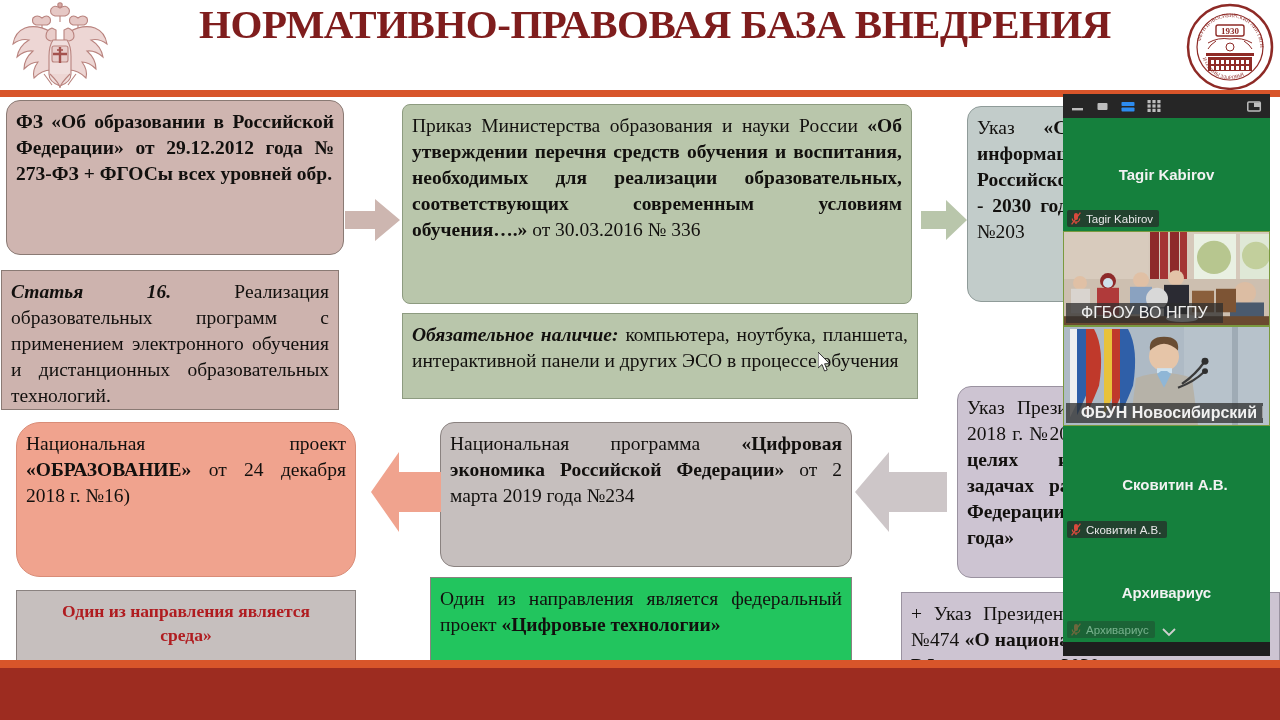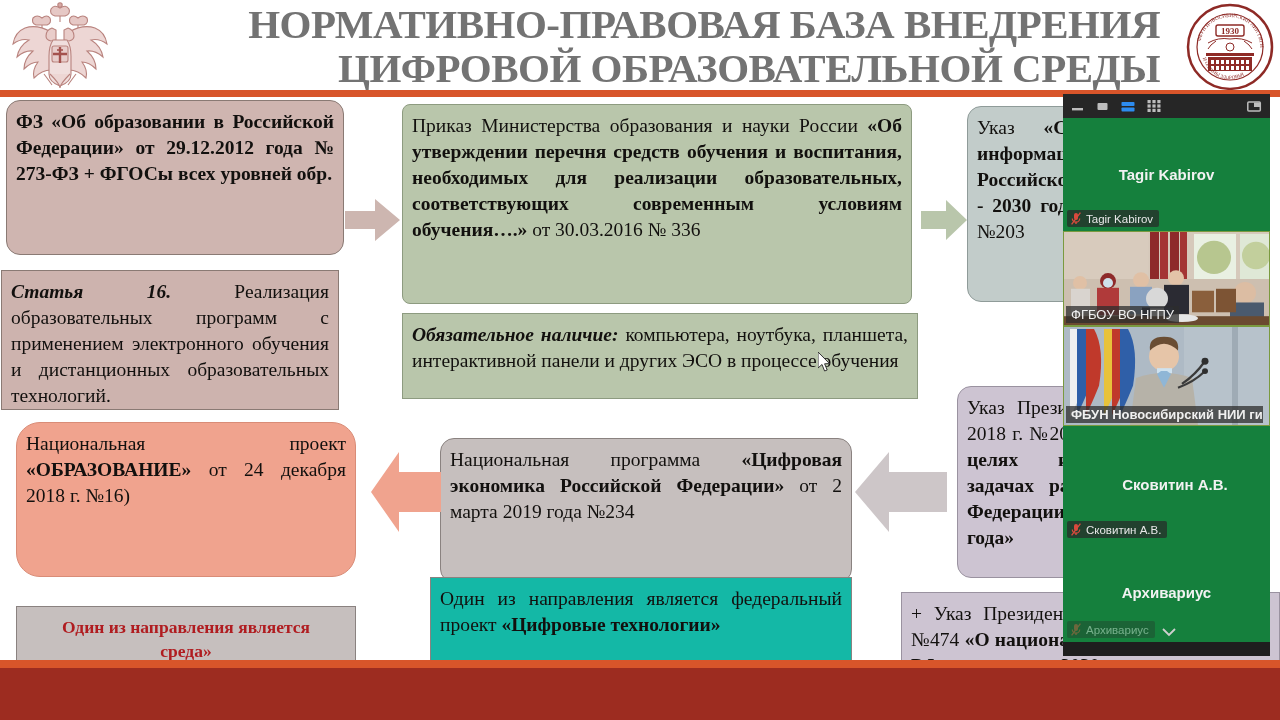--- a/index.html
+++ b/index.html
@@ -16,22 +16,22 @@
     overflow: hidden;
   }
 
   
   .header-rule {
     position: absolute; left: 0; top: 90px; width: 1280px; height: 7px;
     background: #d8552a;
   }
   .slide-title {
     position: absolute; left: 150px; top: 2px; width: 1010px;
-    text-align: right;
-    color: #737373;
+    text-align: center;
+    color: #7f1d1d;
     font-family: "Liberation Serif", serif;
     font-weight: bold;
     font-size: 41px;
     line-height: 44px;
     letter-spacing: -0.5px;
   }
   .emblem {
     position: absolute; left: 6px; top: 2px; width: 108px; height: 88px;
   }
   .uni-logo {
@@ -58,22 +58,22 @@
   .c-mauve2  { background: #cdb3ae; border: 1px solid #8a7a74; }
   
   .c-green   { background: #b9c6ab; border: 1px solid #8d9b80; }
   
   .c-bluegray{ background: #c2ccca; border: 1px solid #8f9b99; }
   
   .c-lav     { background: #cdc4d2; border: 1px solid #9a92a0; }
   
   .c-salmon  { background: #f0a38e; border: 1px solid #d98c77; }
   
-  .c-gray    { background: #c6bfbe; border: 1px solid #8a8280; margin-top: 16px; }
-  .c-graylt  { background: #14b8a6; border: 1px solid #8a8280; }
+  .c-gray    { background: #c6bfbe; border: 1px solid #8a8280; }
+  .c-graylt  { background: #22c55e; border: 1px solid #8a8280; }
 
   #box-fz        { left: 6px;   top: 100px; width: 338px; height: 155px; }
   #box-article   { left: 1px;   top: 262px; width: 338px; height: 140px; margin-top: 8px; }
   #box-order     { left: 402px; top: 104px; width: 510px; height: 200px; border-radius: 8px; }
   #box-required  { left: 402px; top: 313px; width: 516px; height: 86px; }
   #box-ukaz1     { left: 967px; top: 106px; width: 300px; height: 196px; }
   #box-ukaz2     { left: 957px; top: 386px; width: 300px; height: 192px; }
   #box-ukaz3     { left: 901px; top: 592px; width: 379px; height: 82px; }
   #box-natproj   { left: 16px;  top: 422px; width: 340px; height: 155px; border-radius: 24px; }
   #box-direction1{ left: 16px;  top: 590px; width: 340px; height: 80px;
@@ -135,22 +135,22 @@
     border-radius: 2px;
     color: #e8e8e8; font-size: 11.5px;
     white-space: nowrap;
   }
   .mic-muted { width: 10px; height: 13px; position: relative; flex: none; }
 
   .vc-video { position: relative; width: 100%; border: 1px solid #7a9a3f; }
   .vc-video-label {
     position: absolute; left: 2px; bottom: 2px;
     background: rgba(45,45,45,0.75);
-    color: #f0f0f0; font-size: 13px;
-    padding: 1px 5px;
+    color: #f0f0f0; font-size: 16px;
+    padding: 1px 15px;
     white-space: nowrap; overflow: hidden;
     max-width: 96%;
   }
 
   #tile-kabirov { height: 113px; }
   #vid-ngpu     { height: 95px; }
   #vid-niig     { height: 100px; font-weight: bold; }
   #tile-skovitin{ height: 116px; padding-left: 17px; }
   #tile-arhivarius { height: 100px; }
 
@@ -190,21 +190,20 @@
         <path d="M51 48 l6 0" stroke="#a4524e" stroke-width="1.6"></path>
 
         <path d="M44 72 q10 10 10 14 q0 -4 10 -14" fill="#edd6d4"></path>
         <path d="M38 72 q6 8 8 11 M70 72 q-6 8 -8 11"></path>
       </g>
     </svg>
   </div>
 
   <div class="slide-title">
     <div>НОРМАТИВНО-ПРАВОВАЯ БАЗА ВНЕДРЕНИЯ</div>
-    <div>ЦИФРОВОЙ ОБРАЗОВАТЕЛЬНОЙ СРЕДЫ</div>
   </div>
 
   <div class="uni-logo">
     <svg viewBox="0 0 88 88" width="88" height="88">
       <circle cx="44" cy="44" r="42" fill="#ffffff" stroke="#8e2a26" stroke-width="2.5"></circle>
       <circle cx="44" cy="44" r="33" fill="#ffffff" stroke="#8e2a26" stroke-width="1.2"></circle>
       <g fill="#8e2a26" font-family="Liberation Serif, serif" font-size="5.2">
         <path id="arcTop" d="M 14 44 A 30 30 0 0 1 74 44" fill="none"></path>
         <text><textPath href="#arcTop" startOffset="6%">ФБУН НОВОСИБИРСКИЙ НИИ ГИГИЕНЫ</textPath></text>
       </g>

